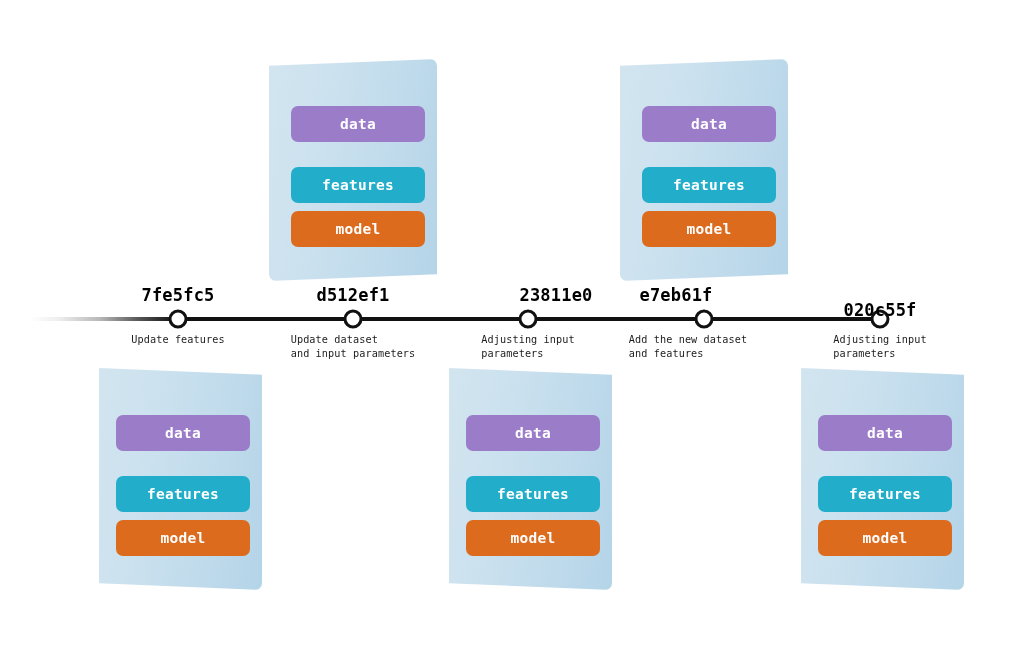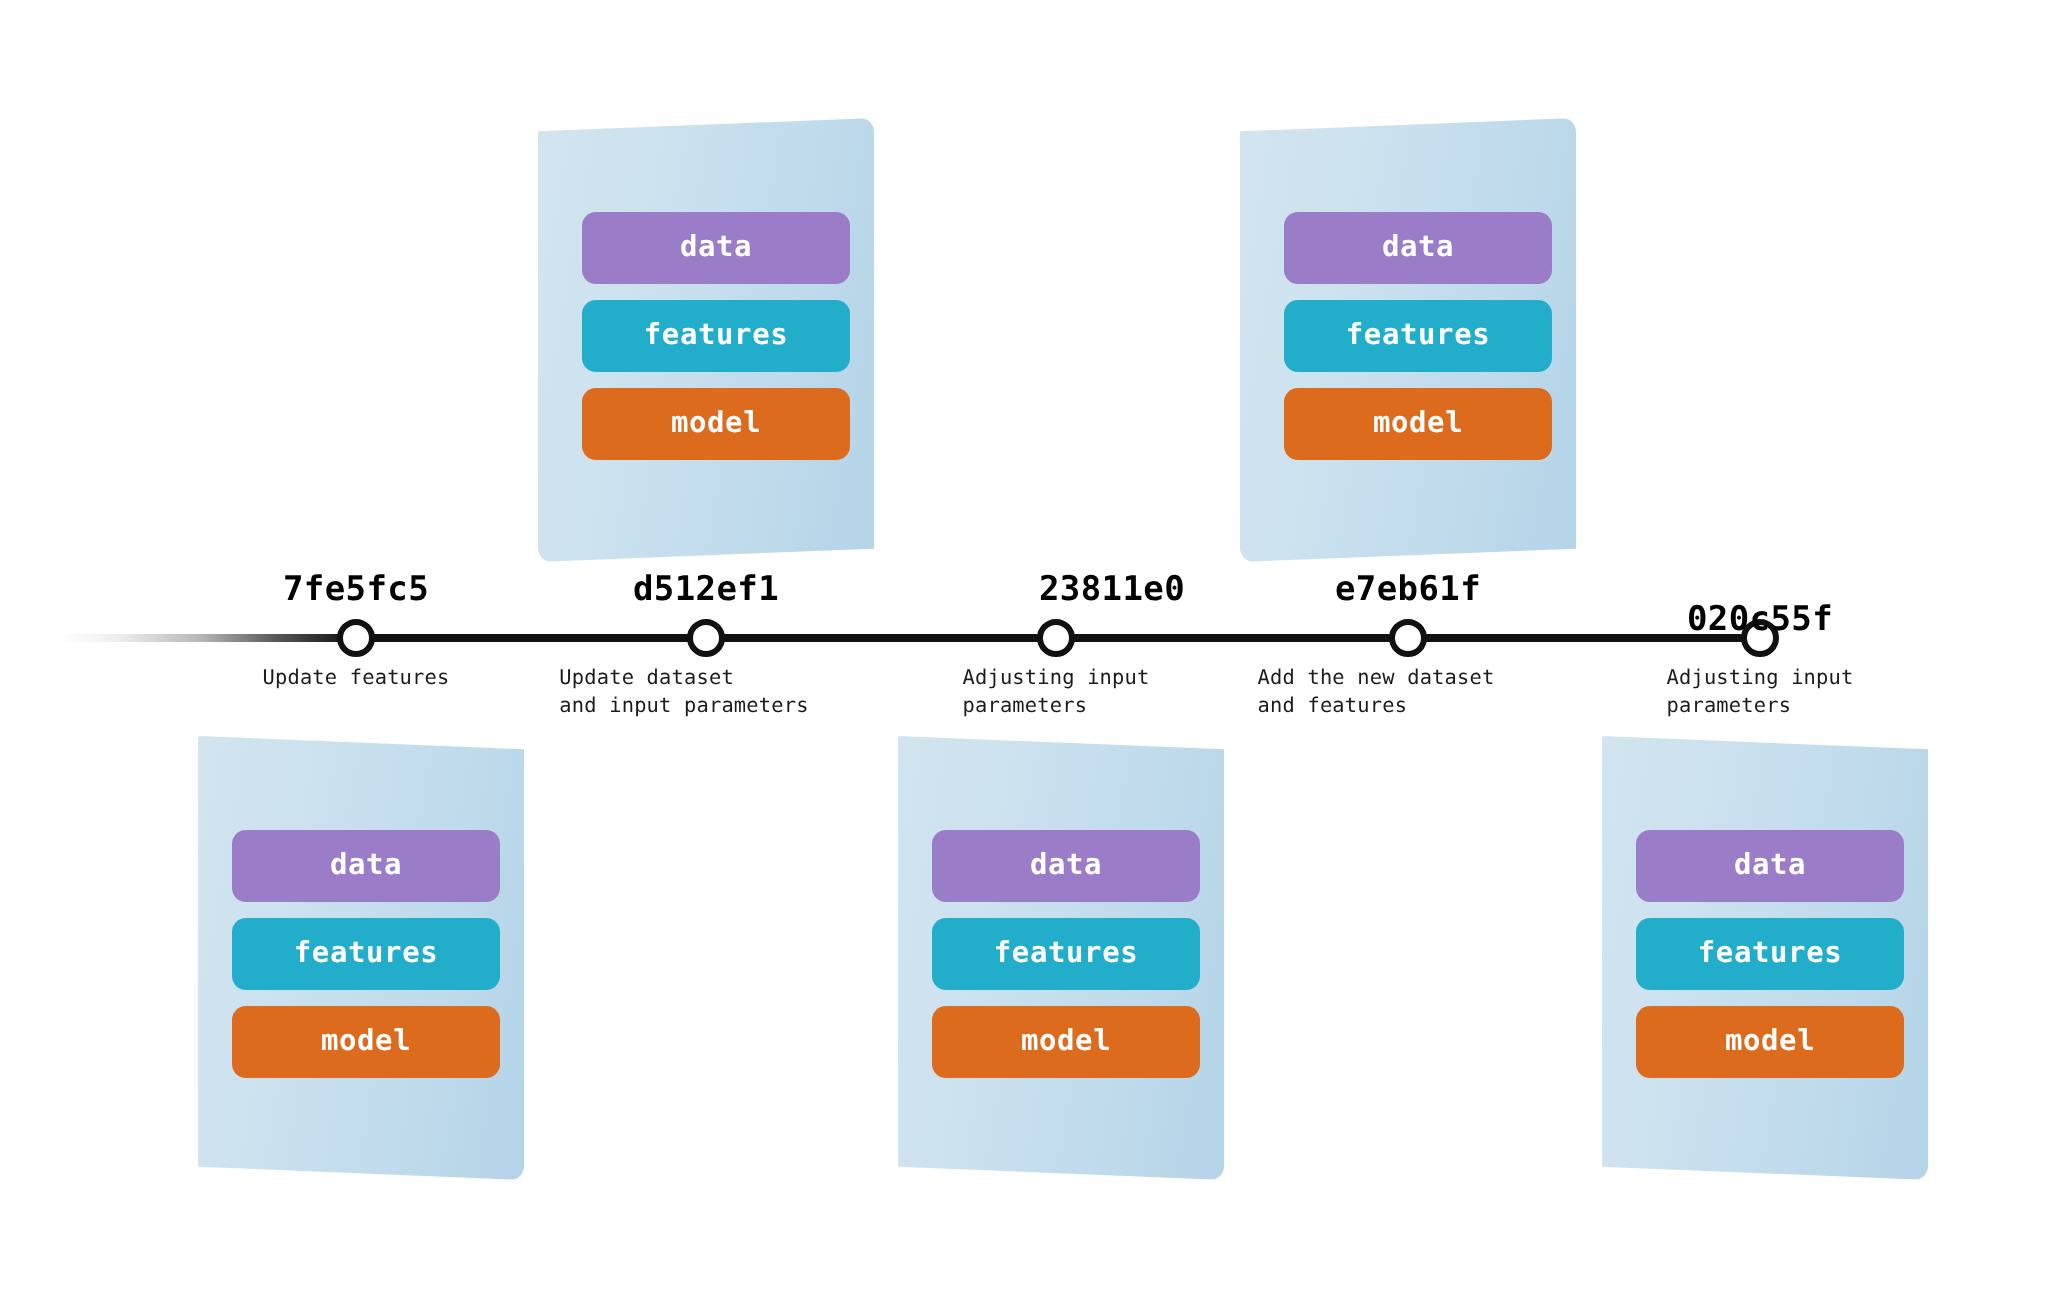--- a/index.html
+++ b/index.html
@@ -107,42 +107,42 @@
     border-radius: 7px;
     display: flex;
     align-items: center;
     justify-content: center;
     color: #ffffff;
     font-size: 14.5px;
     font-weight: bold;
     letter-spacing: 0.3px;
   }
   .bar-data     { background: #9b7cc8; }
-  .bar-features { background: #22aeca; }
+  .bar-features { background: #22aeca; margin-top: 17px; }
   .bar-model    { background: #dd6b1e; }
 </style>
 </head>
 <body>
 
 <div id="stage">
   <div class="timeline-line"></div>
   <div id="nodes-layer">
       <div class="node" style="left: 178px;"></div>
       <div class="hash" style="left: 178px;">7fe5fc5</div>
       <div class="desc" style="left: 178px;">Update features</div>
       <div class="node" style="left: 353px;"></div>
       <div class="hash" style="left: 353px;">d512ef1</div>
-      <div class="desc" style="left: 342px;">Update dataset
+      <div class="desc" style="left: 353px;">Update dataset
 and input parameters</div>
       <div class="node" style="left: 528px;"></div>
       <div class="hash" style="left: 556px;">23811e0</div>
       <div class="desc" style="left: 528px;">Adjusting input
 parameters</div>
       <div class="node" style="left: 704px;"></div>
-      <div class="hash" style="left: 704px; text-align: center;">e7eb61f</div>
+      <div class="hash" style="left: 676px; text-align: center;">e7eb61f</div>
       <div class="desc" style="left: 688px;">Add the new dataset
 and features</div>
       <div class="node" style="left: 880px;"></div>
       <div class="hash" style="left: 880px; margin-top: 15px;">020c55f</div>
       <div class="desc" style="left: 880px;">Adjusting input
 parameters</div>
     </div>
   <div id="cards-layer">
       <div class="card card-bottom" style="left: 178px; top: 368px;">
         <div class="card-skin"></div>

